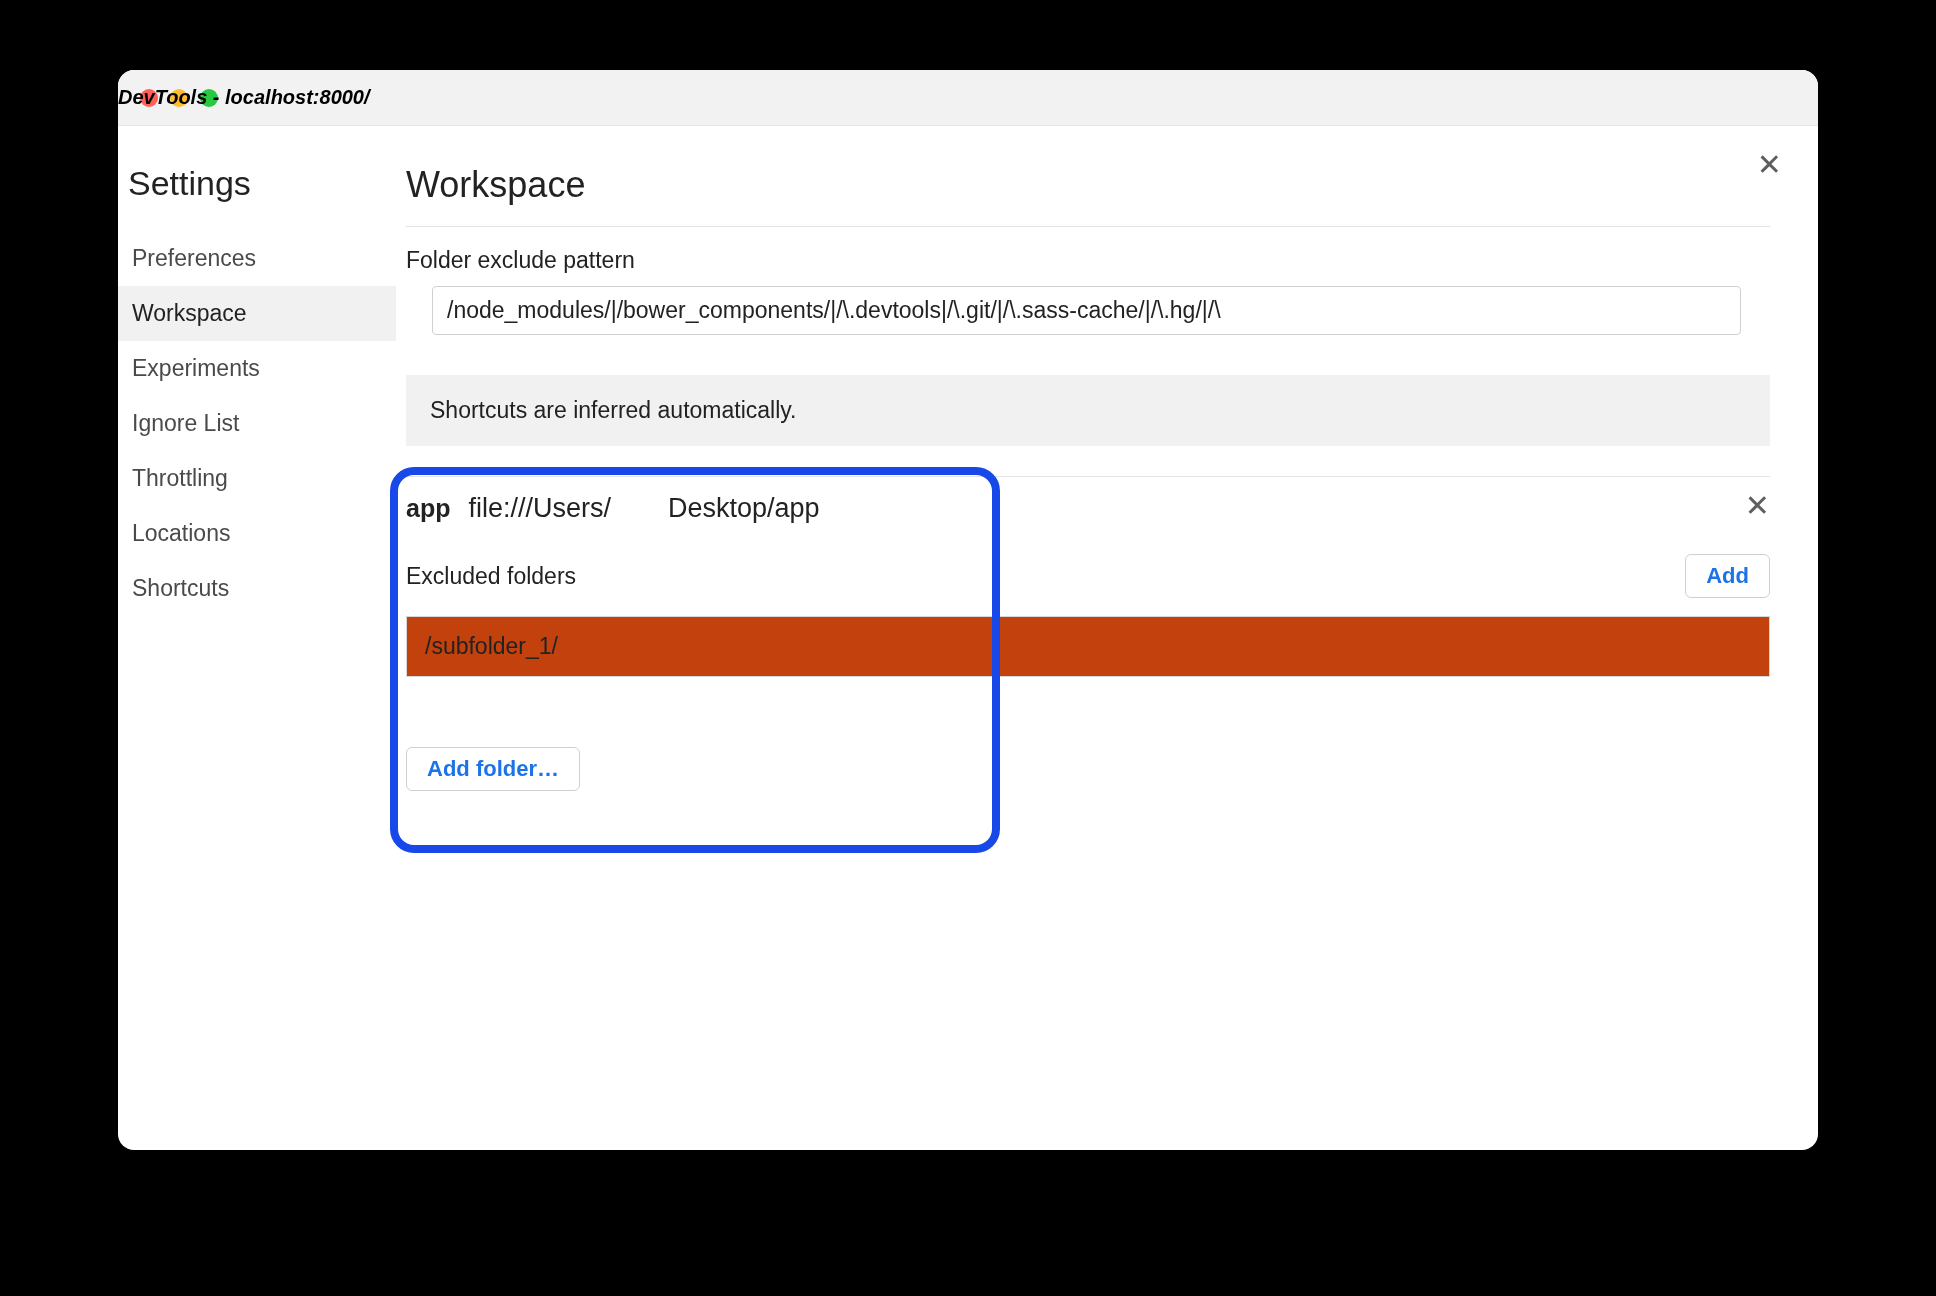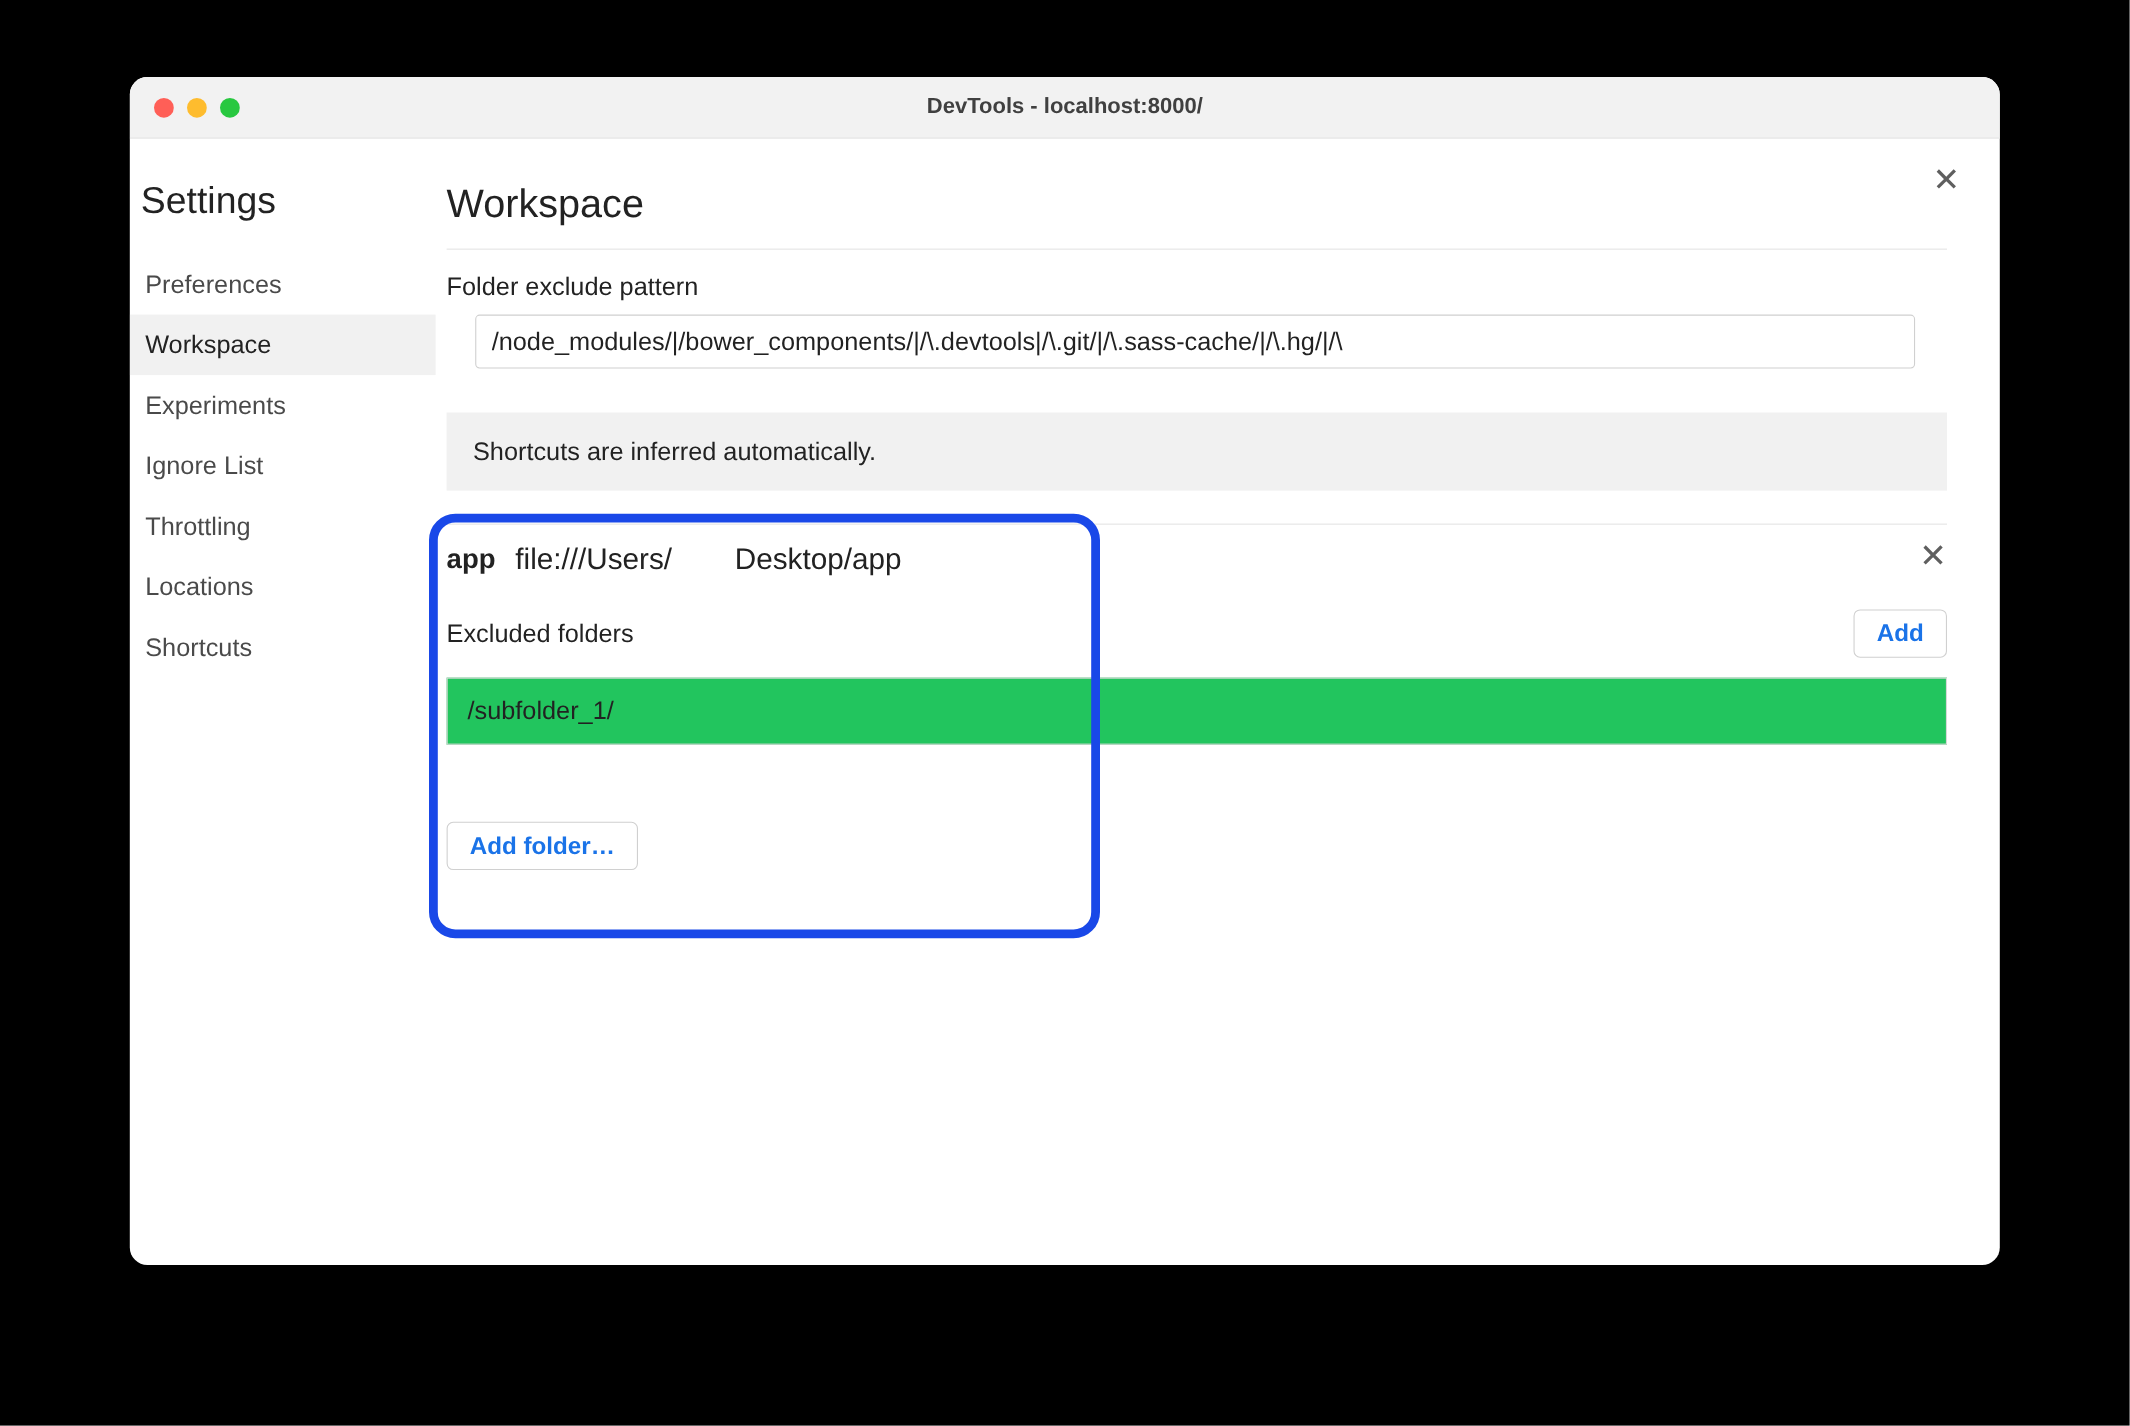--- a/index.html
+++ b/index.html
@@ -45,25 +45,26 @@
       height: 18px;
       border-radius: 50%;
     }
     .tl-red { background: #ff5f57; }
     .tl-yellow { background: #febc2e; }
     .tl-green { background: #28c840; }
     .title {
       position: absolute;
       left: 0;
       right: 0;
-      text-align: center;
+      text-align: left;
       font-size: 20px;
       font-weight: 600;
-      color: #404040;
+      color: #000000;
       pointer-events: none;
+      font-style: italic;
     }
     .content {
       flex: 1;
       display: flex;
       position: relative;
     }
     .sidebar {
       width: 278px;
       padding-top: 38px;
       flex-shrink: 0;
@@ -209,21 +210,21 @@
       color: #1a73e8;
       font-size: 22px;
       font-weight: 600;
       padding: 8px 20px;
       border-radius: 6px;
       cursor: pointer;
       font-family: inherit;
     }
     .excluded-list {
       border: 1px solid #d8d8d8;
-      background: #22c55e;
+      background: #c2410c;
     }
     .excluded-item {
       padding: 16px 18px;
       font-size: 23px;
       color: #222;
     }
     .add-folder-row {
       margin-top: 70px;
     }
   </style>

